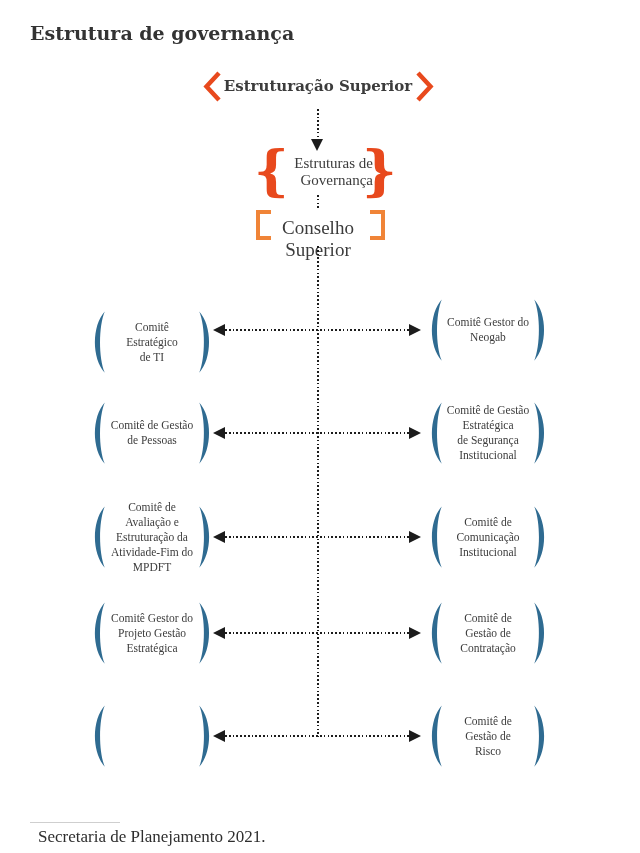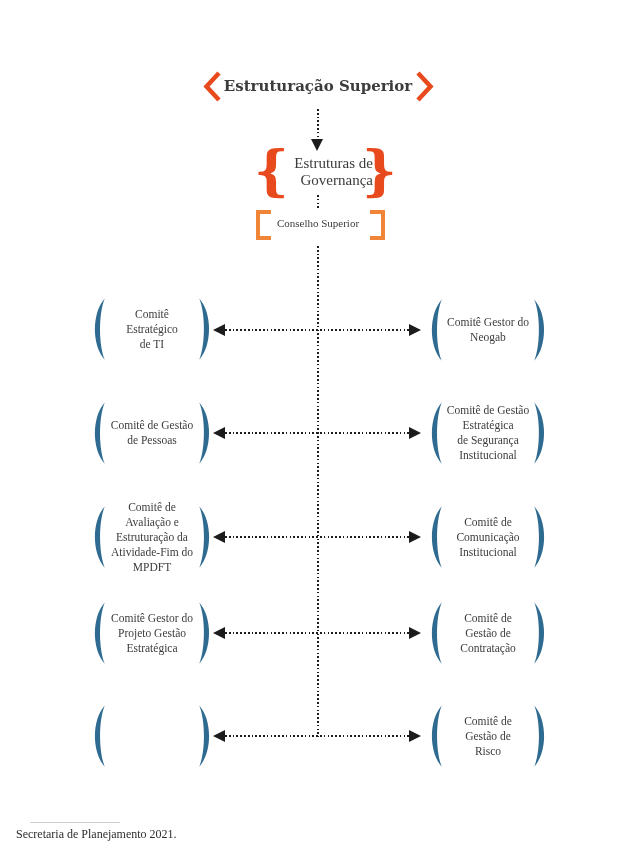--- a/index.html
+++ b/index.html
@@ -28,45 +28,46 @@
   .brace{position:absolute;top:148px;font-family:"DejaVu Serif",serif;font-weight:700;
          font-size:54px;line-height:44px;color:#e8491d;}
   .gov-label{position:absolute;left:263px;top:155px;width:110px;text-align:right;
              font-size:15px;line-height:17px;white-space:pre-line;}
 
   
   .bracket{position:absolute;top:210px;width:11px;height:22px;}
   .bracket.bl{border:4px solid #f08437;border-right:none;}
   .bracket.br{border:4px solid #f08437;border-left:none;}
   .council-label{position:absolute;left:260px;top:217px;width:116px;text-align:center;
-                 font-size:11px;}
+                 font-size:19px;}
 
   
   .node{position:absolute;height:80px;display:flex;align-items:center;
         justify-content:space-between;}
   .nlabel{flex:1 1 auto;text-align:center;font-size:11.5px;line-height:15px;
           white-space:pre-line;padding:0 2px;color:#3c3c3c;}
   .paren{flex:0 0 auto;display:block;}
 
   
   .ah{position:absolute;width:0;height:0;}
   .ah-left{border-top:6px solid transparent;border-bottom:6px solid transparent;
            border-right:12px solid #1c1c1c;}
   .ah-right{border-top:6px solid transparent;border-bottom:6px solid transparent;
             border-left:12px solid #1c1c1c;}
 
   
   .frule{position:absolute;left:30px;top:822px;width:90px;height:1px;background:#cfcfcf;}
-  .fnote{position:absolute;left:16px;top:827px;font-size:12px;color:#2e2e2e;text-align:right;}
+  .fnote{position:absolute;left:38px;top:827px;font-size:17px;color:#2e2e2e;text-align:right;}
 </style>
 </head>
 <body>
 
 <div class="canvas">
 
+  <div class="title">Estrutura de governança</div>
 
   <svg class="chev" style="left:203px" width="18" height="31" viewBox="0 0 18 31">
     <path d="M16 2 L3.5 15.5 L16 29" fill="none" stroke="#e8491d" stroke-width="4.5"></path>
   </svg>
   <div class="hdr-label">Estruturação Superior</div>
   <svg class="chev" style="left:416px" width="18" height="31" viewBox="0 0 18 31">
     <path d="M2 2 L14.5 15.5 L2 29" fill="none" stroke="#e8491d" stroke-width="4.5"></path>
   </svg>
 
   <div class="vdot" style="left:317px;top:109px;height:30px;"></div>
@@ -78,21 +79,21 @@
   <div class="brace" style="left:362px;">}</div>
 
   <div class="vdot" style="left:317px;top:195px;height:14px;"></div>
 
   <div class="bracket bl" style="left:256px;"></div>
   <div class="council-label">Conselho Superior</div>
   <div class="bracket br" style="left:370px;"></div>
 
   <div class="vdot" style="left:317px;top:246px;height:491px;"></div>
 
-  <div class="node" style="left:91px;top:289px;width:122px;">
+  <div class="node" style="left:91px;top:302px;width:122px;">
     <svg class="paren" width="15" height="66" viewBox="0 0 24 100">
       <path d="M22 1 C 1 24, 1 76, 22 99 C 12 75, 12 25, 22 1 Z" fill="#2f6b91"></path>
       </svg>
     <div class="nlabel">Comitê Estratégico
 de TI</div>
     <svg class="paren" width="15" height="66" viewBox="0 0 24 100">
       <path d="M2 1 C 23 24, 23 76, 2 99 C 12 75, 12 25, 2 1 Z" fill="#2f6b91"></path>
       </svg>
   </div>
   <div class="hdot" style="left:225px;top:329px;width:184px;"></div>

